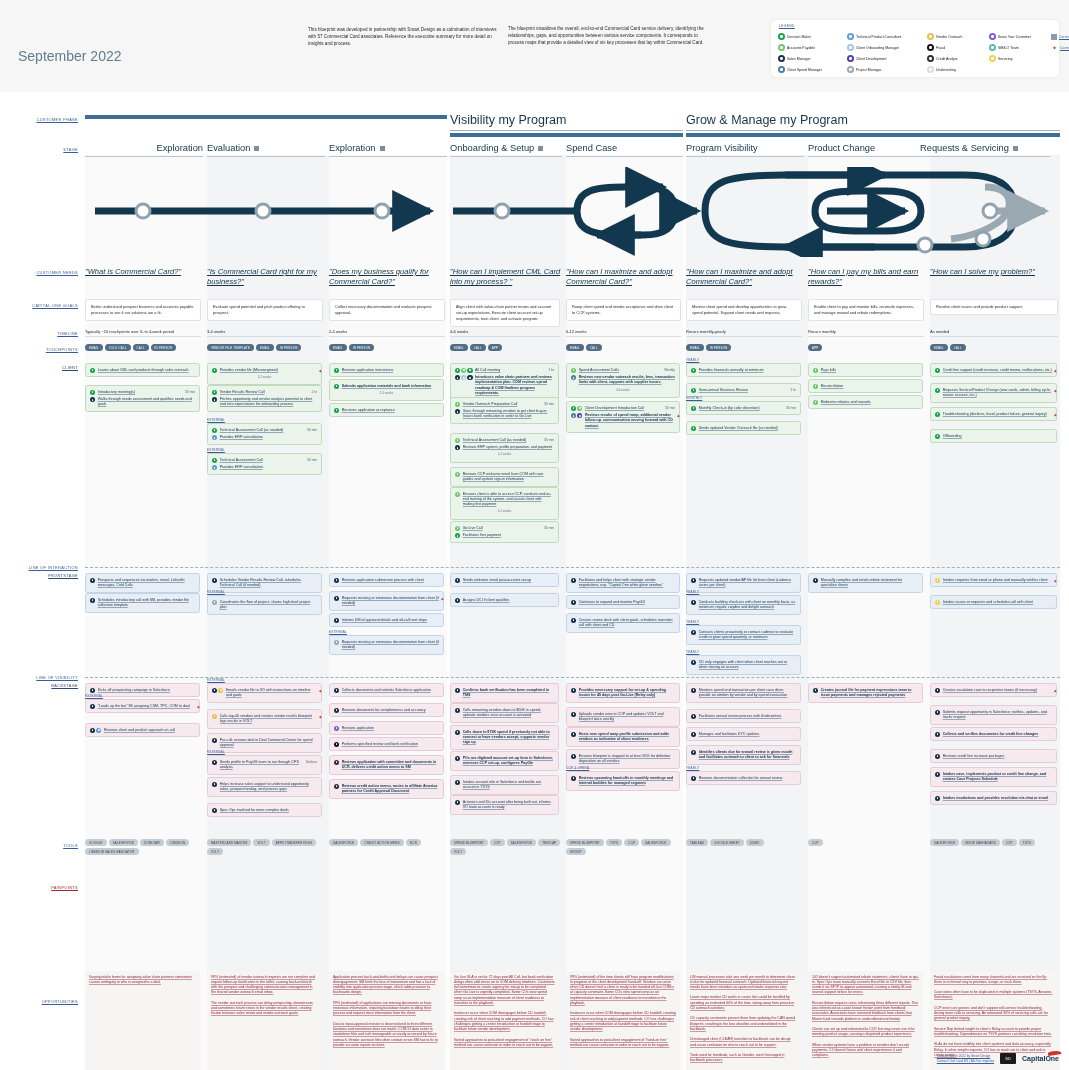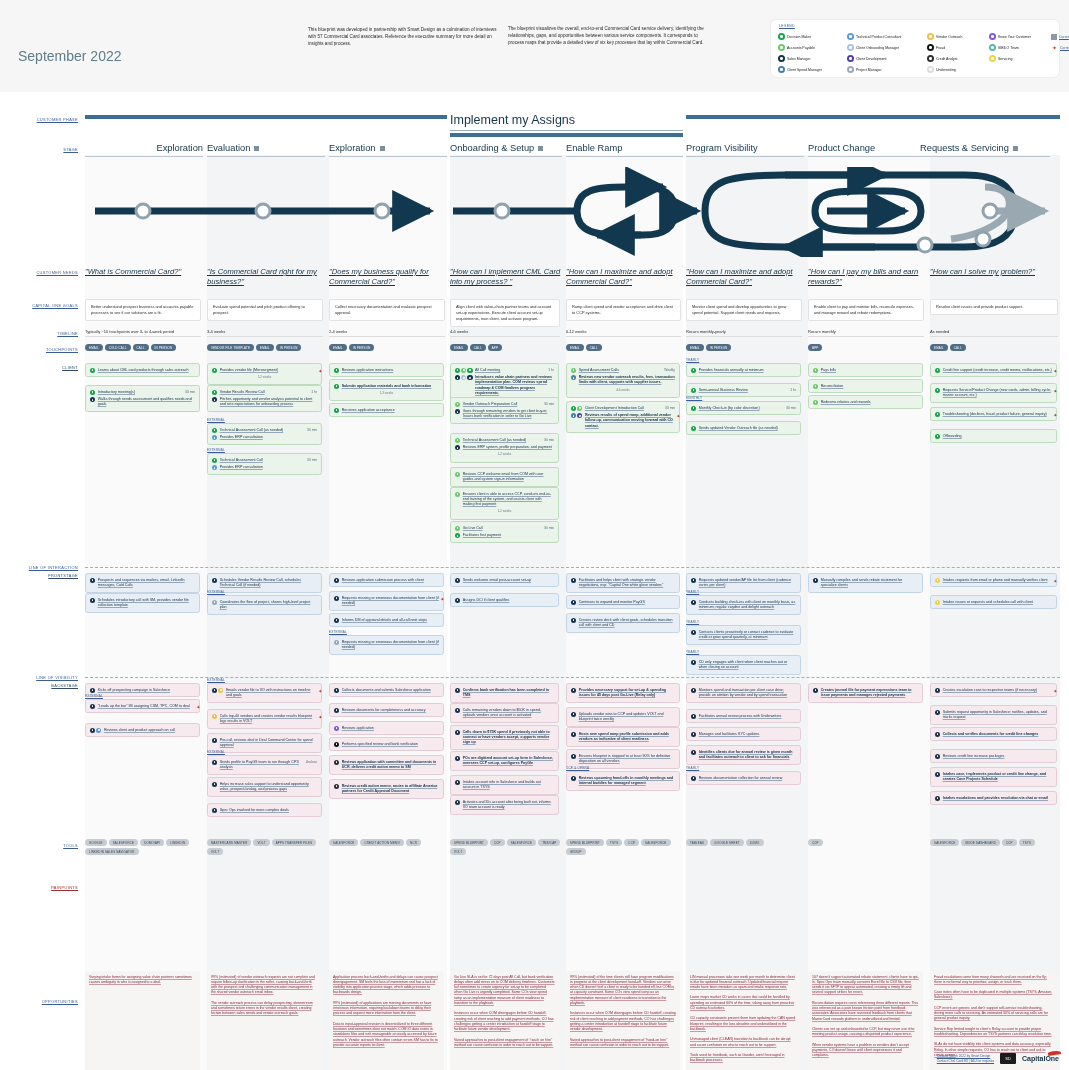--- a/index.html
+++ b/index.html
@@ -260,34 +260,35 @@
     <div class="rowlabel dk" style="top:588px;">BACKSTAGE</div>
     <div class="rowlabel" style="top:748px;">TOOLS</div>
     <div class="rowlabel red" style="top:790px;">PAINPOINTS</div>
     <div class="rowlabel" style="top:904px;">OPPORTUNITIES</div>
 
     <div id="phases">
         <div class="phase" style="left: 85px; width: 362px;">
           <div class="phase-bar"></div>
         </div>
         <div class="phase" style="left: 450px; width: 233px;">
-          <div class="phase-t">Implement my Assigns</div>
+          <div class="phase-t">Visibility my Program</div>
           <div class="phase-bar"></div>
         </div>
         <div class="phase" style="left: 686px; width: 374px;">
+          <div class="phase-t">Grow &amp; Manage my Program</div>
           <div class="phase-bar"></div>
         </div>
       </div>
 
     <div id="stages" class="stagerow" style="left: 0px; width: 1069px;">
         <div class="stage" style="left: 85px; width: 118px; text-align: right;"><span>Exploration</span></div>
         <div class="stage" style="left: 207px; width: 118px;"><span>Evaluation</span><span class="sq"></span></div>
         <div class="stage" style="left: 329px; width: 118px;"><span>Exploration</span><span class="sq"></span></div>
         <div class="stage" style="left: 450px; width: 112px;"><span>Onboarding &amp; Setup</span><span class="sq"></span></div>
-        <div class="stage" style="left: 566px; width: 117px;"><span>Enable Ramp</span></div>
+        <div class="stage" style="left: 566px; width: 117px;"><span>Spend Case</span></div>
         <div class="stage" style="left: 686px; width: 118px;"><span>Program Visibility</span></div>
         <div class="stage" style="left: 808px; width: 118px;"><span>Product Change</span></div>
         <div class="stage" style="left: 920px; width: 130px;"><span>Requests &amp; Servicing</span><span class="sq"></span></div>
       </div>
 
     <svg class="flow" viewBox="0 0 975 90">
       <defs>
         <marker id="ah" markerWidth="7" markerHeight="7" refX="5.4" refY="3" orient="auto">
           <path d="M0,0 L6,3 L0,6 Z" fill="#12384f"></path>
         </marker>

